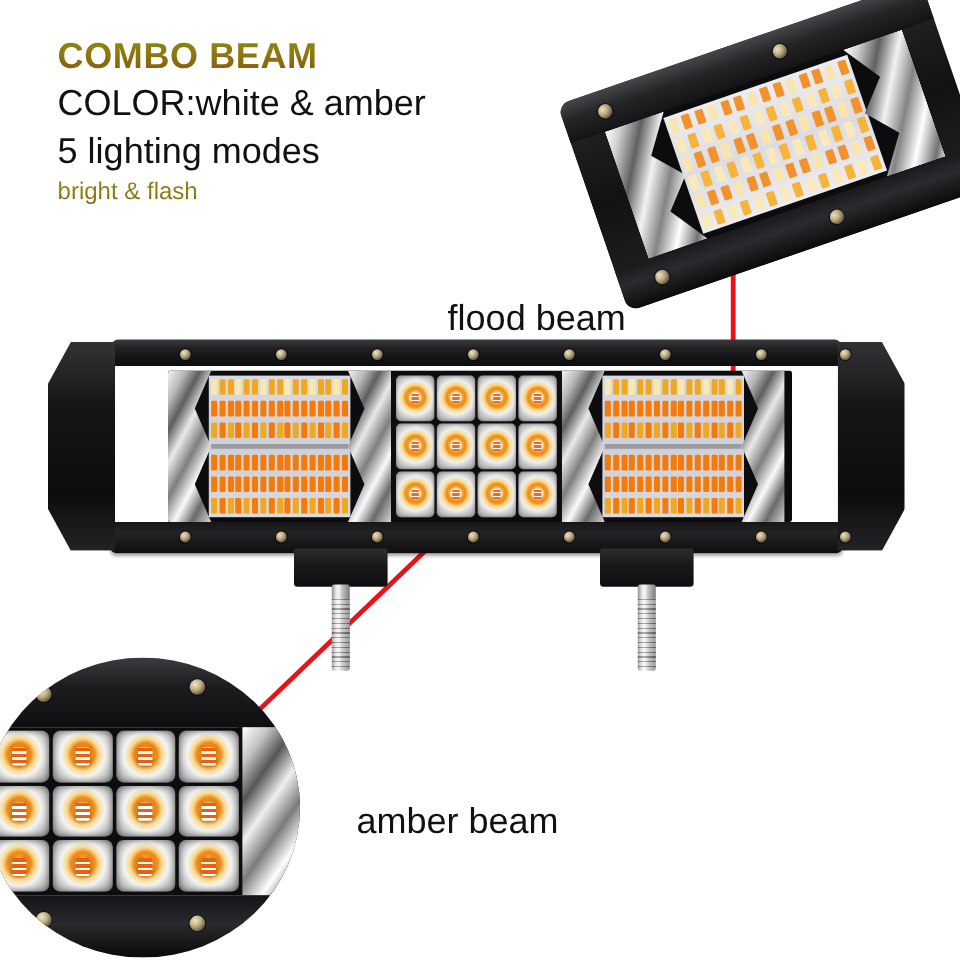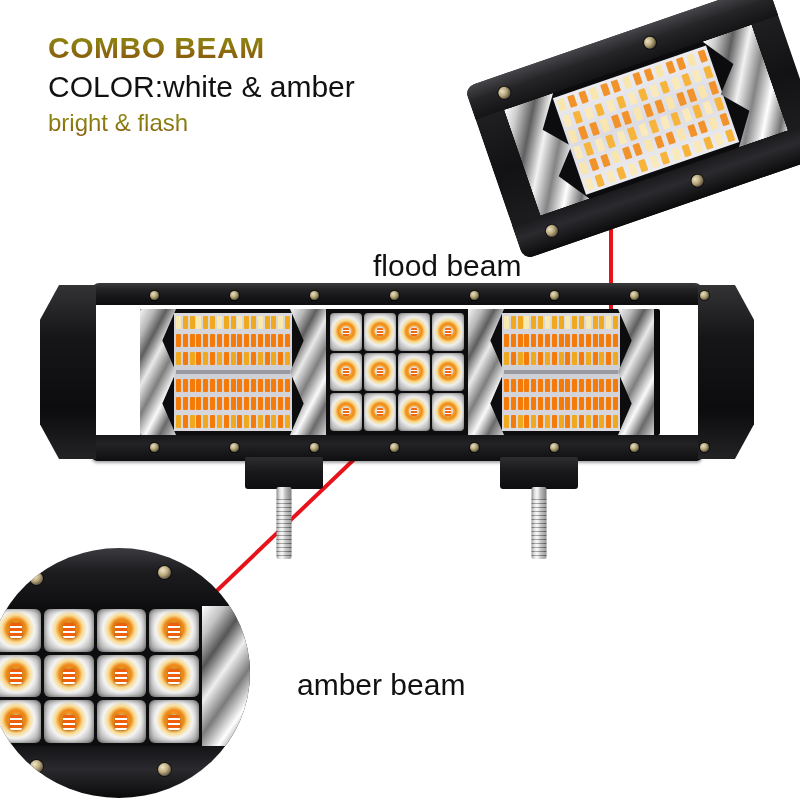--- a/index.html
+++ b/index.html
@@ -16,21 +16,21 @@
   .copy{position:absolute;left:48px;top:30px;width:430px;}
   .line{display:block;white-space:nowrap;}
   .l-combo{
     font-size:30px;font-weight:bold;letter-spacing:.5px;
     background:linear-gradient(180deg,#8d8b11 0%,#8c7a10 38%,#8a4c0b 100%);
     -webkit-background-clip:text;background-clip:text;color:transparent;
     line-height:1.22;
   }
   .l-plain{font-size:30px;color:#111;line-height:1.34;font-weight:400;}
   .l-bright{
-    font-size:24px;line-height:1.34;
+    font-size:20px;line-height:1.34;
     background:linear-gradient(180deg,#8f7a10 0%,#8a8410 45%,#8a4a0a 100%);
     -webkit-background-clip:text;background-clip:text;color:transparent;
   }
 
   
   .callout{position:absolute;font-size:30px;color:#111;white-space:nowrap;}
   #lbl-flood{left:373px;top:249px;}
   #lbl-spot{left:297px;top:668px;}
 
   
@@ -232,20 +232,21 @@
   }
 </style>
 </head>
 <body>
 
 <div class="stage">
 
   <div class="copy">
     <span class="line l-combo">COMBO BEAM</span>
     <span class="line l-plain">COLOR:white &amp; amber</span>
+    <span class="line l-plain">5 lighting modes</span>
     <span class="line l-bright">bright &amp; flash</span>
   </div>
 
   <div class="callout" id="lbl-flood">flood beam</div>
   <div class="callout" id="lbl-spot">amber beam</div>
 
   <div class="pointer" id="ptr-flood"></div>
   <div class="pointer" id="ptr-spot">
     <svg width="240" height="230" viewBox="0 0 240 230" aria-hidden="true">
       <line x1="236" y1="4" x2="4" y2="226" stroke="#e8131a" stroke-width="4"></line>

